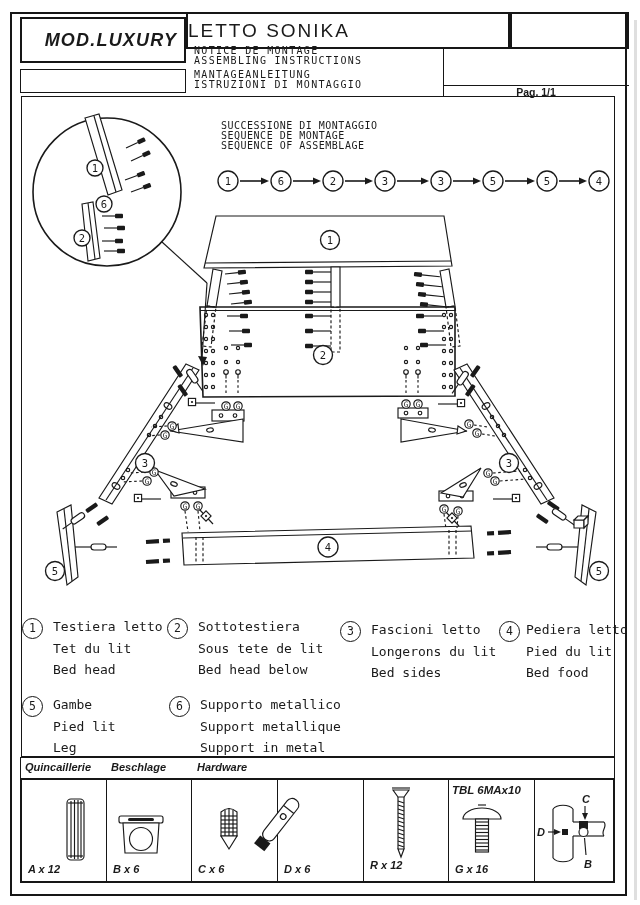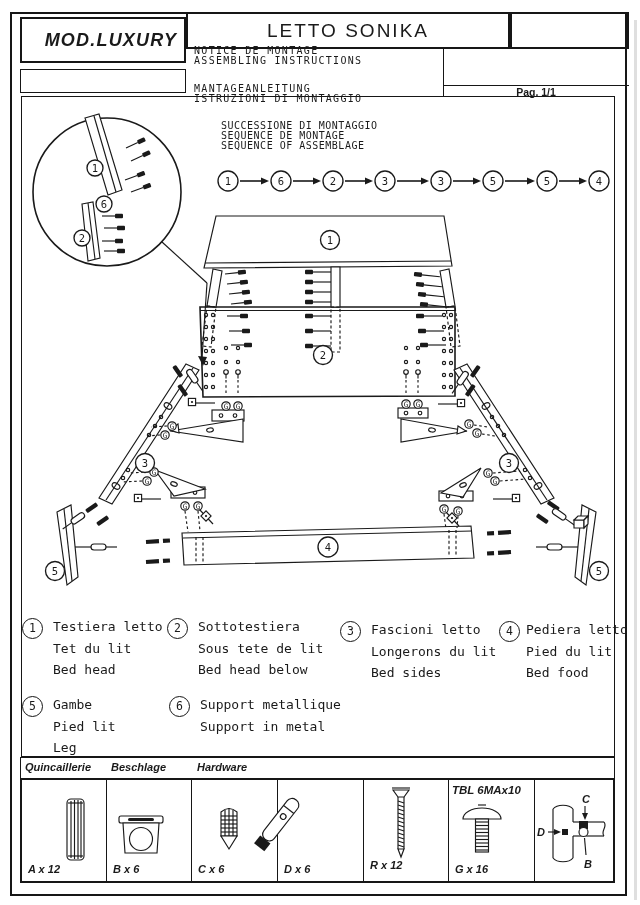--- a/index.html
+++ b/index.html
@@ -5,25 +5,25 @@
   html,body{margin:0;padding:0;background:#fff;}
   body{width:640px;height:905px;position:relative;overflow:hidden;
        font-family:"DejaVu Sans Mono",monospace;color:#1a1a1a;}
   .abs{position:absolute;box-sizing:border-box;}
   .bdr{border:2px solid #161616;}
   .bdr1{border:1.6px solid #161616;}
   
   .model-box{left:20px;top:17px;width:166px;height:46px;display:flex;align-items:center;justify-content:center;
       font:italic bold 18px "Liberation Sans",sans-serif;letter-spacing:1.2px;z-index:3;padding-left:16px;}
   .model-empty{left:20px;top:69px;width:166px;height:24px;z-index:3;}
-  .title-box{left:186px;top:12px;width:324px;height:37px;display:flex;align-items:center;justify-content:center;
+  .title-box{left:186px;top:12px;width:324px;height:37px;display:flex;align-items:center;
       font:19px "Liberation Sans",sans-serif;letter-spacing:2px;z-index:3;}
   .tr-box{left:510px;top:12px;width:119px;height:37px;z-index:3;}
   .instr{left:194px;top:46px;z-index:3;font-size:10px;line-height:10px;letter-spacing:1.3px;white-space:nowrap;}
-  .instr .gap{margin-bottom:18px;}
+  .instr .gap{margin-bottom:4px;}
   .vline443{left:443px;top:49px;width:0;height:47px;border-left:1.6px solid #161616;z-index:3;}
   .hline85{left:443px;top:85px;width:186px;height:0;border-top:1.6px solid #161616;z-index:3;}
   .pag{left:443px;top:86px;width:186px;text-align:center;font:bold 10.5px "Liberation Sans",sans-serif;z-index:3;}
   .page-border{left:10px;top:12px;width:617px;height:884px;z-index:1;}
   .body-box{left:21px;top:96px;width:594px;height:661px;border:1.6px solid #161616;z-index:1;}
   .scan-edge{left:634px;top:20px;width:3px;height:880px;background:#c9c9c9;opacity:.6;z-index:0;}
   
   .seqh{left:221px;top:121px;font-size:10px;line-height:10px;letter-spacing:.5px;white-space:nowrap;z-index:3;}
   
   .legend-item{display:flex;gap:10px;align-items:flex-start;z-index:3;}
@@ -124,20 +124,21 @@
   <span class="lnum">5</span>
   <div class="llines">
       <div>Gambe</div>
       <div>Pied lit</div>
       <div>Leg</div>
     </div>
 </div>
 <div class="abs legend-item" style="left:169px;top:694px;">
   <span class="lnum">6</span>
   <div class="llines">
+      <div>Supporto metallico</div>
       <div>Support metallique</div>
       <div>Support in metal</div>
     </div>
 </div>
 
 <div class="abs hwstrip"></div>
 <div class="abs hwheads">
   <span style="left:0px;">Quincaillerie</span>
   <span style="left:86px;">Beschlage</span>
   <span style="left:172px;">Hardware</span>

